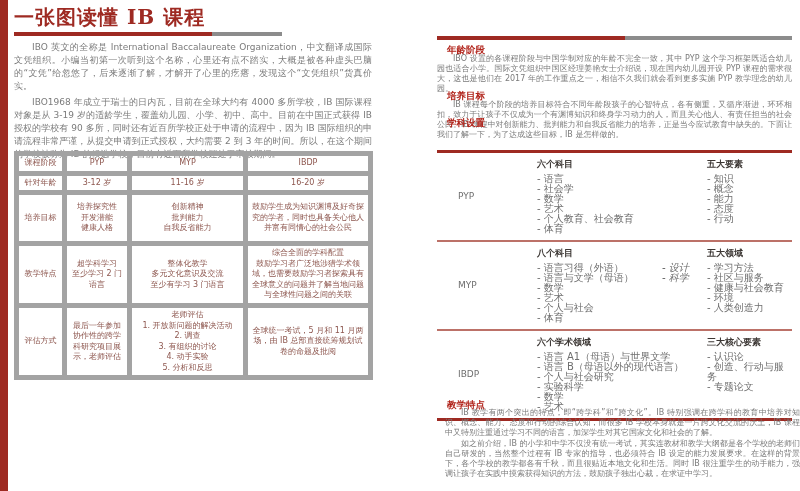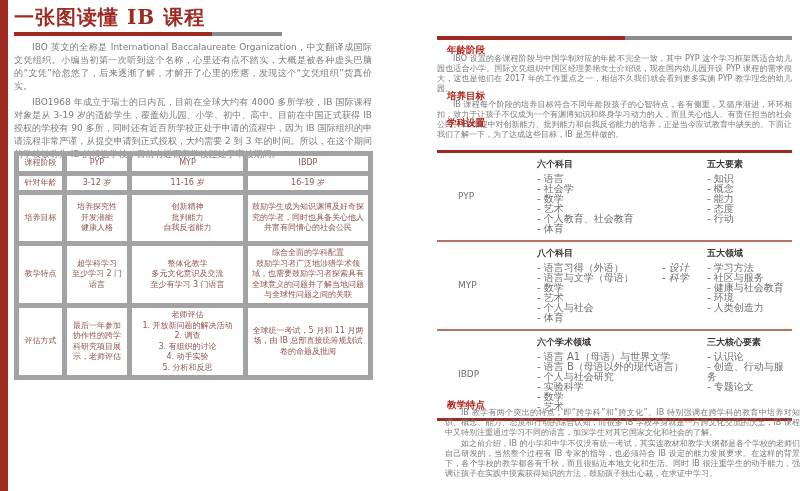--- a/index.html
+++ b/index.html
@@ -99,21 +99,21 @@
       <tr style="height:16px">
         <td>课程阶段</td>
         <td>PYP</td>
         <td>MYP</td>
         <td>IBDP</td>
       </tr>
       <tr style="height:17px">
         <td>针对年龄</td>
         <td class="pre">3-12 岁</td>
         <td class="pre">11-16 岁</td>
-        <td class="pre">16-19 岁</td>
+        <td class="pre">16-20 岁</td>
       </tr>
       <tr style="height:51px">
         <td>培养目标</td>
         <td class="pre">培养探究性
 开发潜能
 健康人格</td>
         <td class="pre">创新精神
 批判能力
 自我反省能力</td>
         <td class="pre">鼓励学生成为知识渊博及好奇探究的学者，同时也具备关心他人并富有同情心的社会公民</td>

